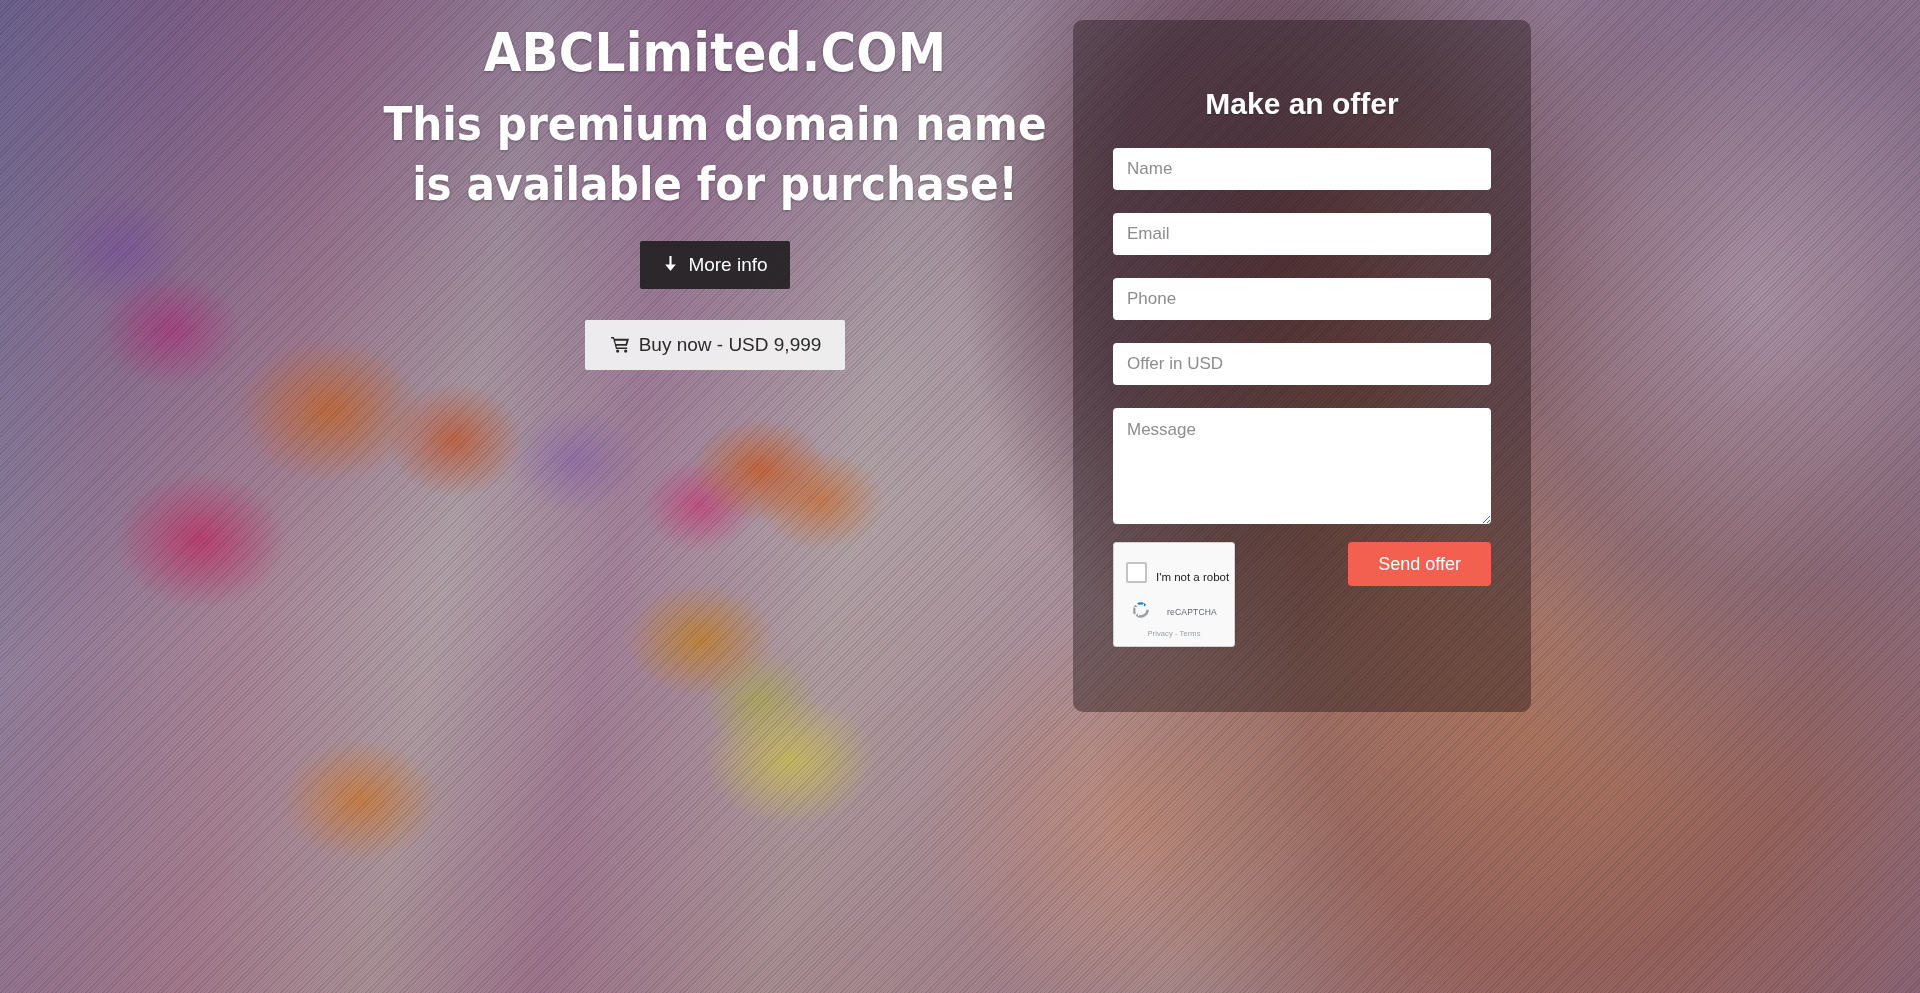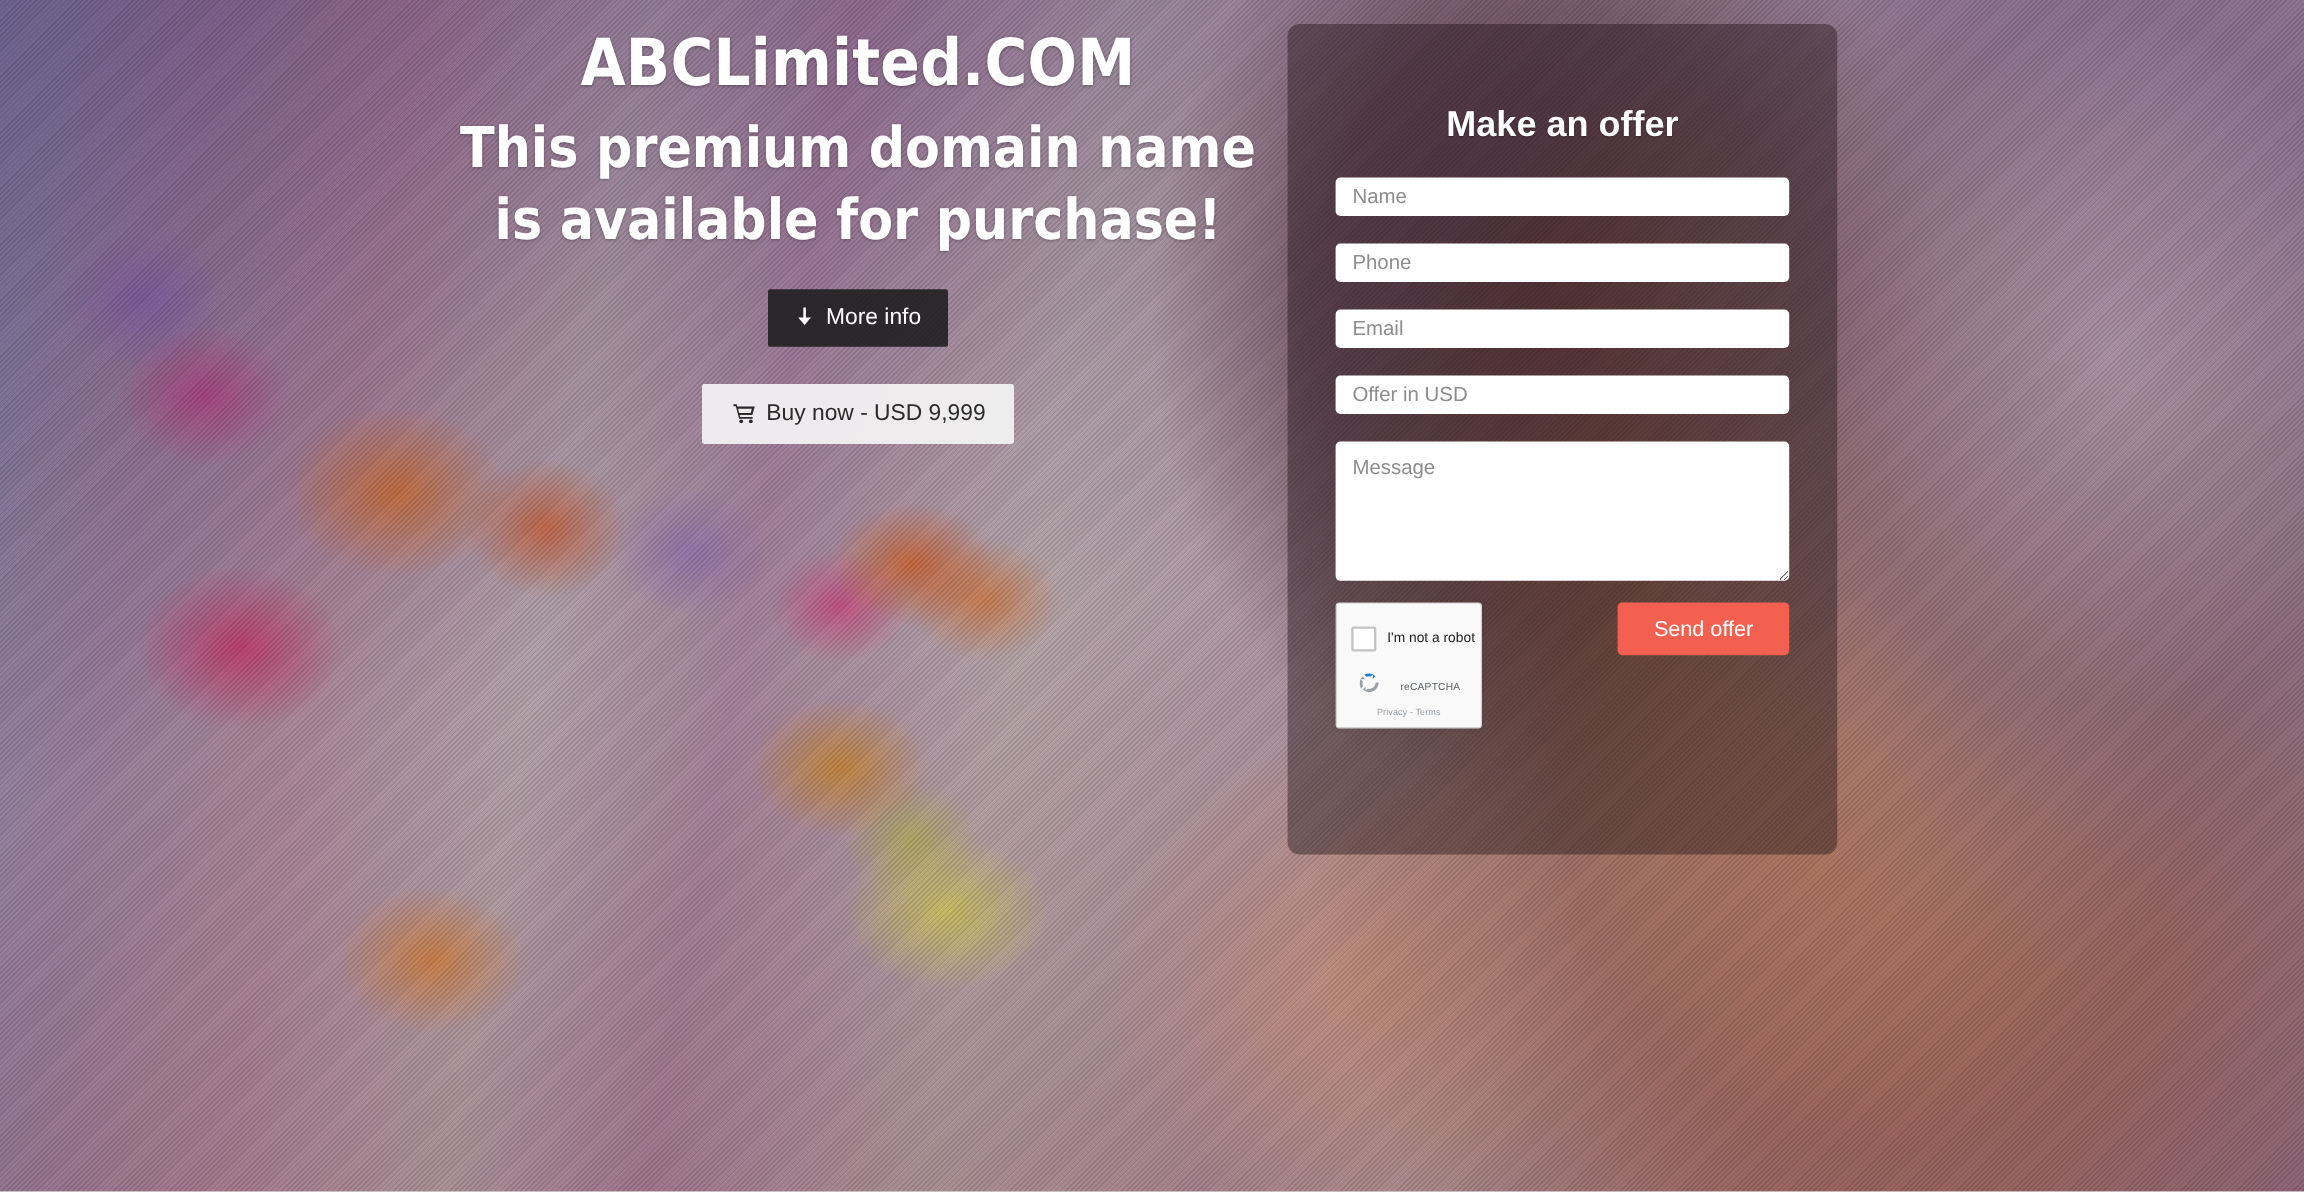--- a/index.html
+++ b/index.html
@@ -166,21 +166,21 @@
     font-weight: bold;
     line-height: 1.2;
     margin-bottom: 26px;
     text-shadow: 0 1px 2px rgba(0,0,0,0.3);
     margin-top: 40px;
   }
 
   .field {
     display: block;
     width: 100%;
-    height: 32px;
+    height: 42px;
     background: #ffffff;
     border: none;
     border-radius: 4px;
     padding: 0 14px;
     font-size: 17px;
     color: #3b3b3b;
     margin-bottom: 23px;
     font-family: "Liberation Sans", sans-serif;
     outline: none;
   }
@@ -207,21 +207,21 @@
     background: #f9f9f9;
     border: 1px solid #d3d3d3;
     border-radius: 3px;
     box-shadow: 0 0 4px rgba(0,0,0,0.08);
     position: relative;
     flex: 0 0 auto;
   }
 
   .rc-row {
     display: flex;
-    align-items: center;
+    align-items: flex-end;
     gap: 9px;
     padding: 19px 0 0 12px;
   }
 
   .rc-box {
     width: 21px;
     height: 21px;
     background: #fff;
     border: 2px solid #c3c3c3;
     border-radius: 2px;
@@ -321,23 +321,23 @@
   </div>
 
   <div class="offer-panel">
 
     <div class="offer-title">Make an offer</div>
 
     <form>
 
       <input class="field" type="text" placeholder="Name" style="">
 
+      <input class="field" type="text" placeholder="Email" style="">
+
       <input class="field" type="text" placeholder="Phone" style="">
-
-      <input class="field" type="text" placeholder="Email" style="">
 
       <input class="field" type="text" placeholder="Offer in USD" style="">
 
       <textarea class="field field-message" placeholder="Message" style=""></textarea>
 
       <div class="offer-footer">
 
         <div class="recaptcha">
           <div class="rc-row">
             <span class="rc-box"></span>

